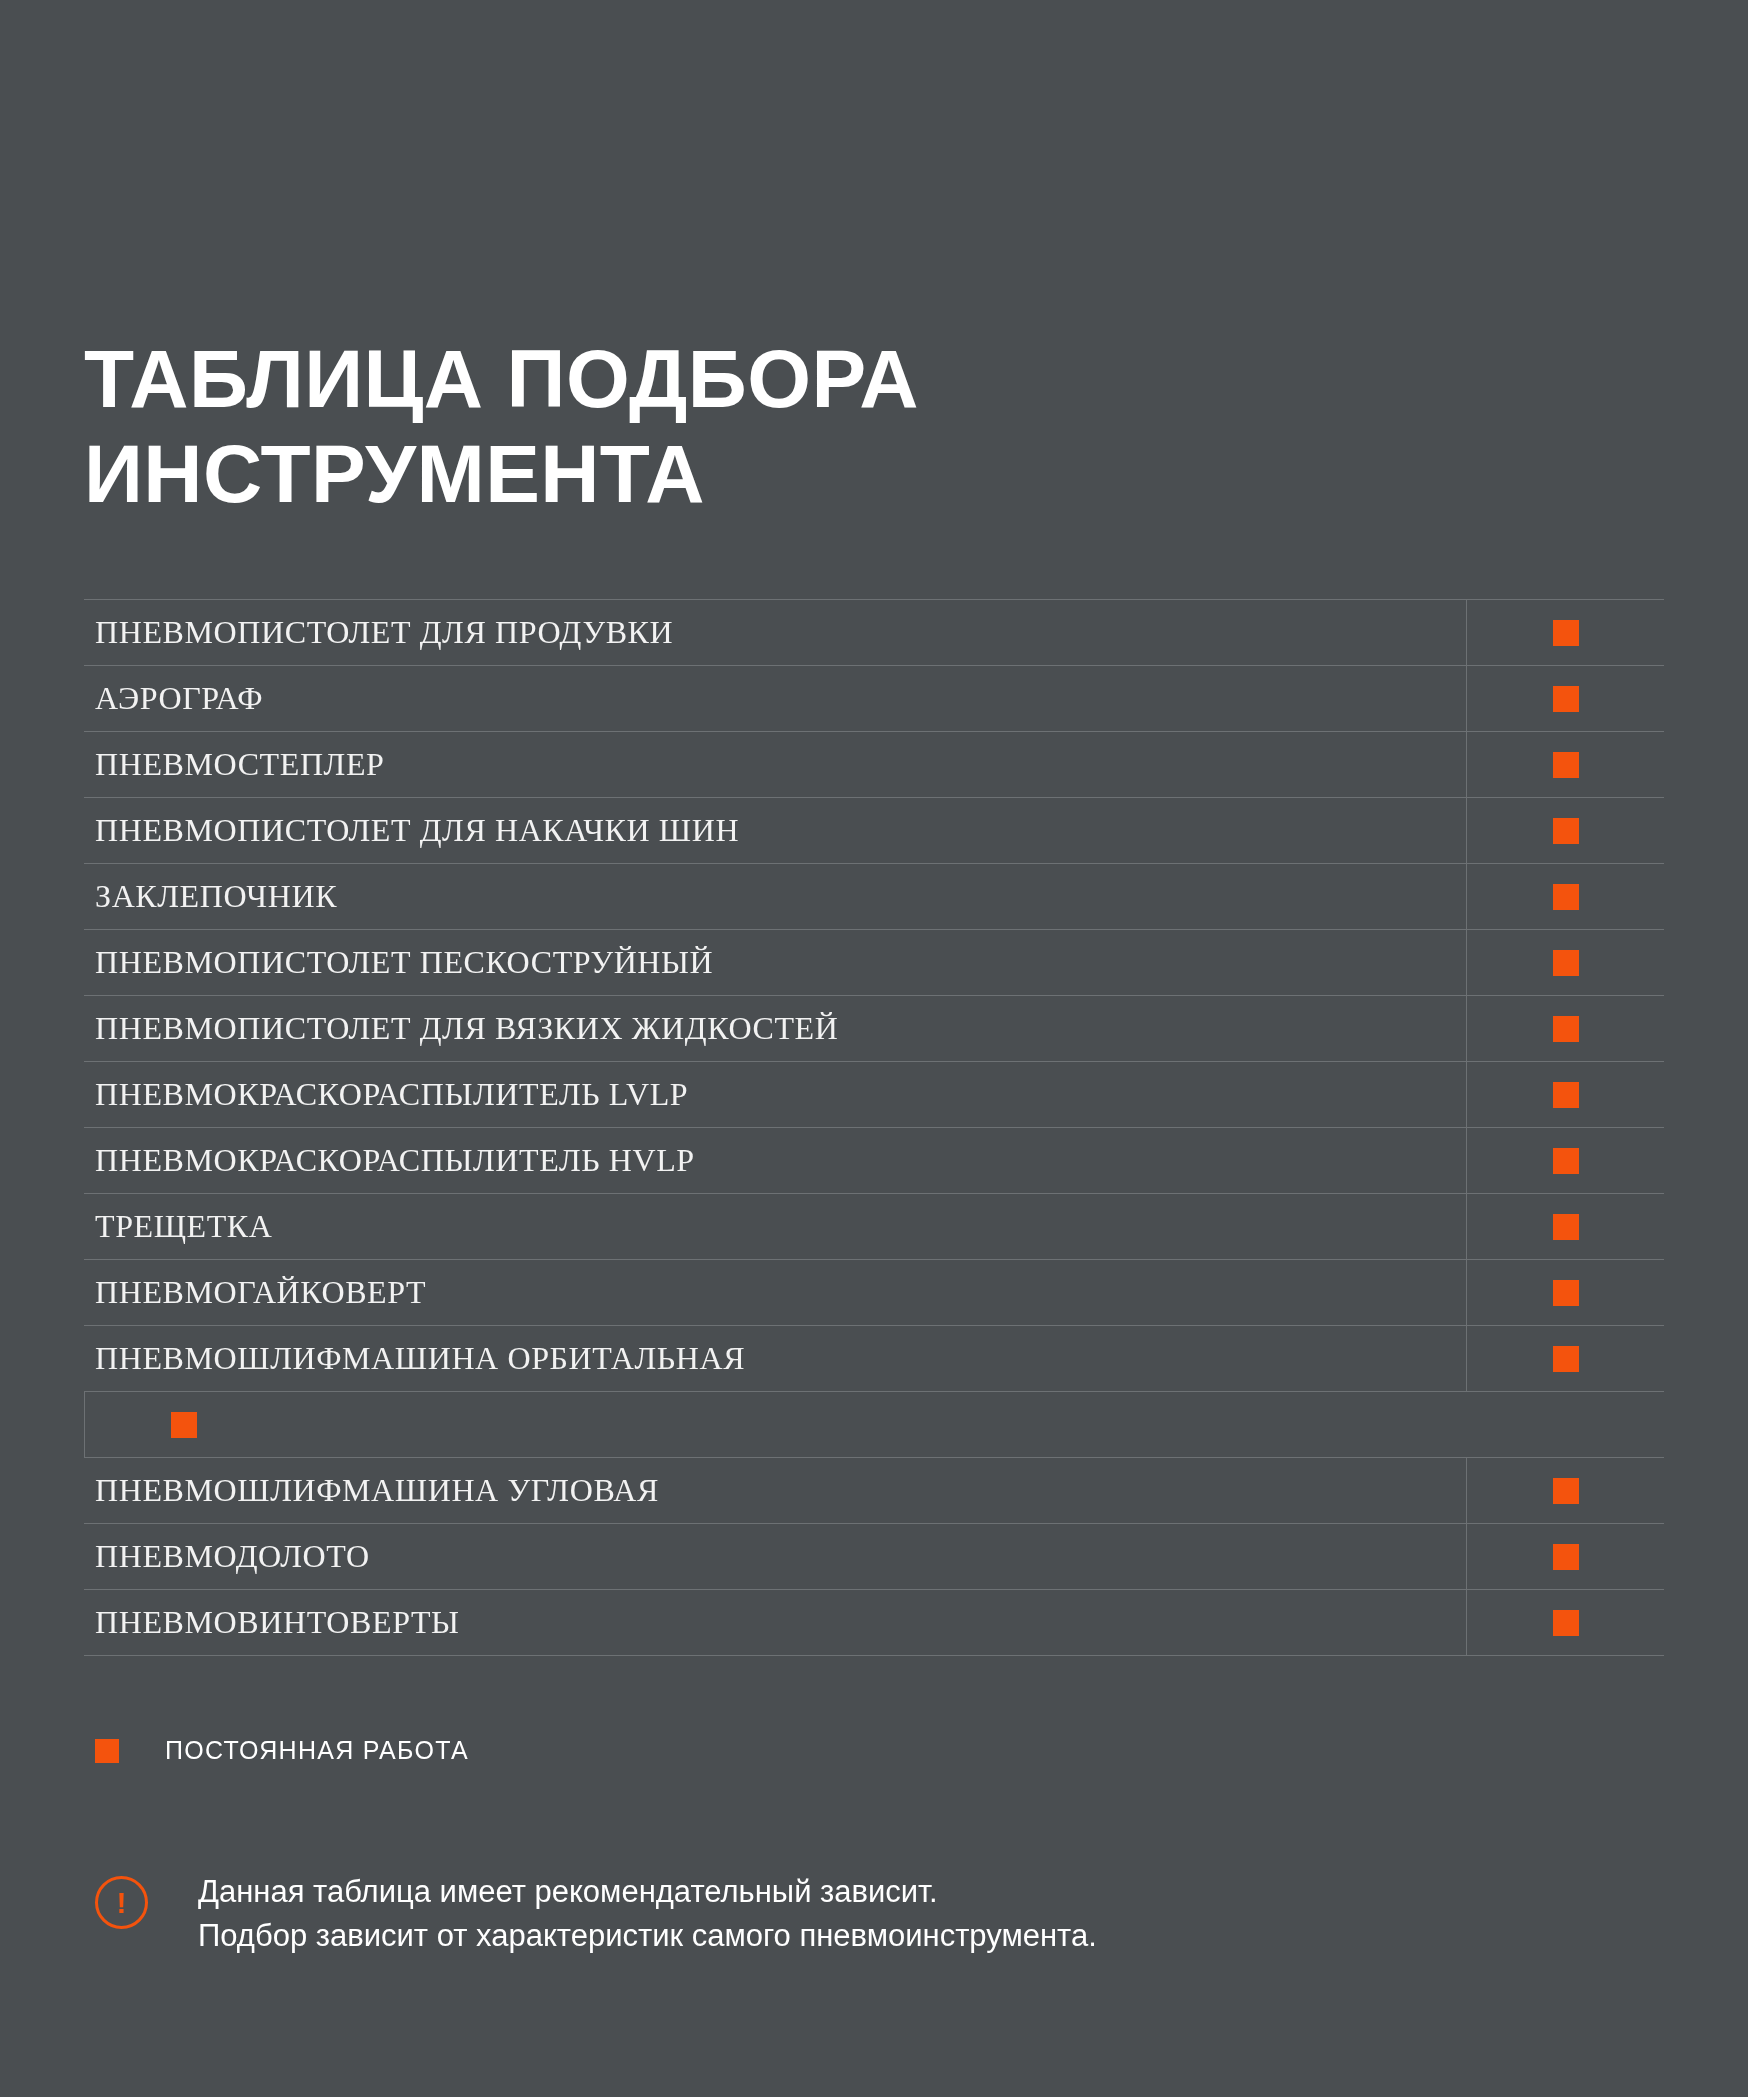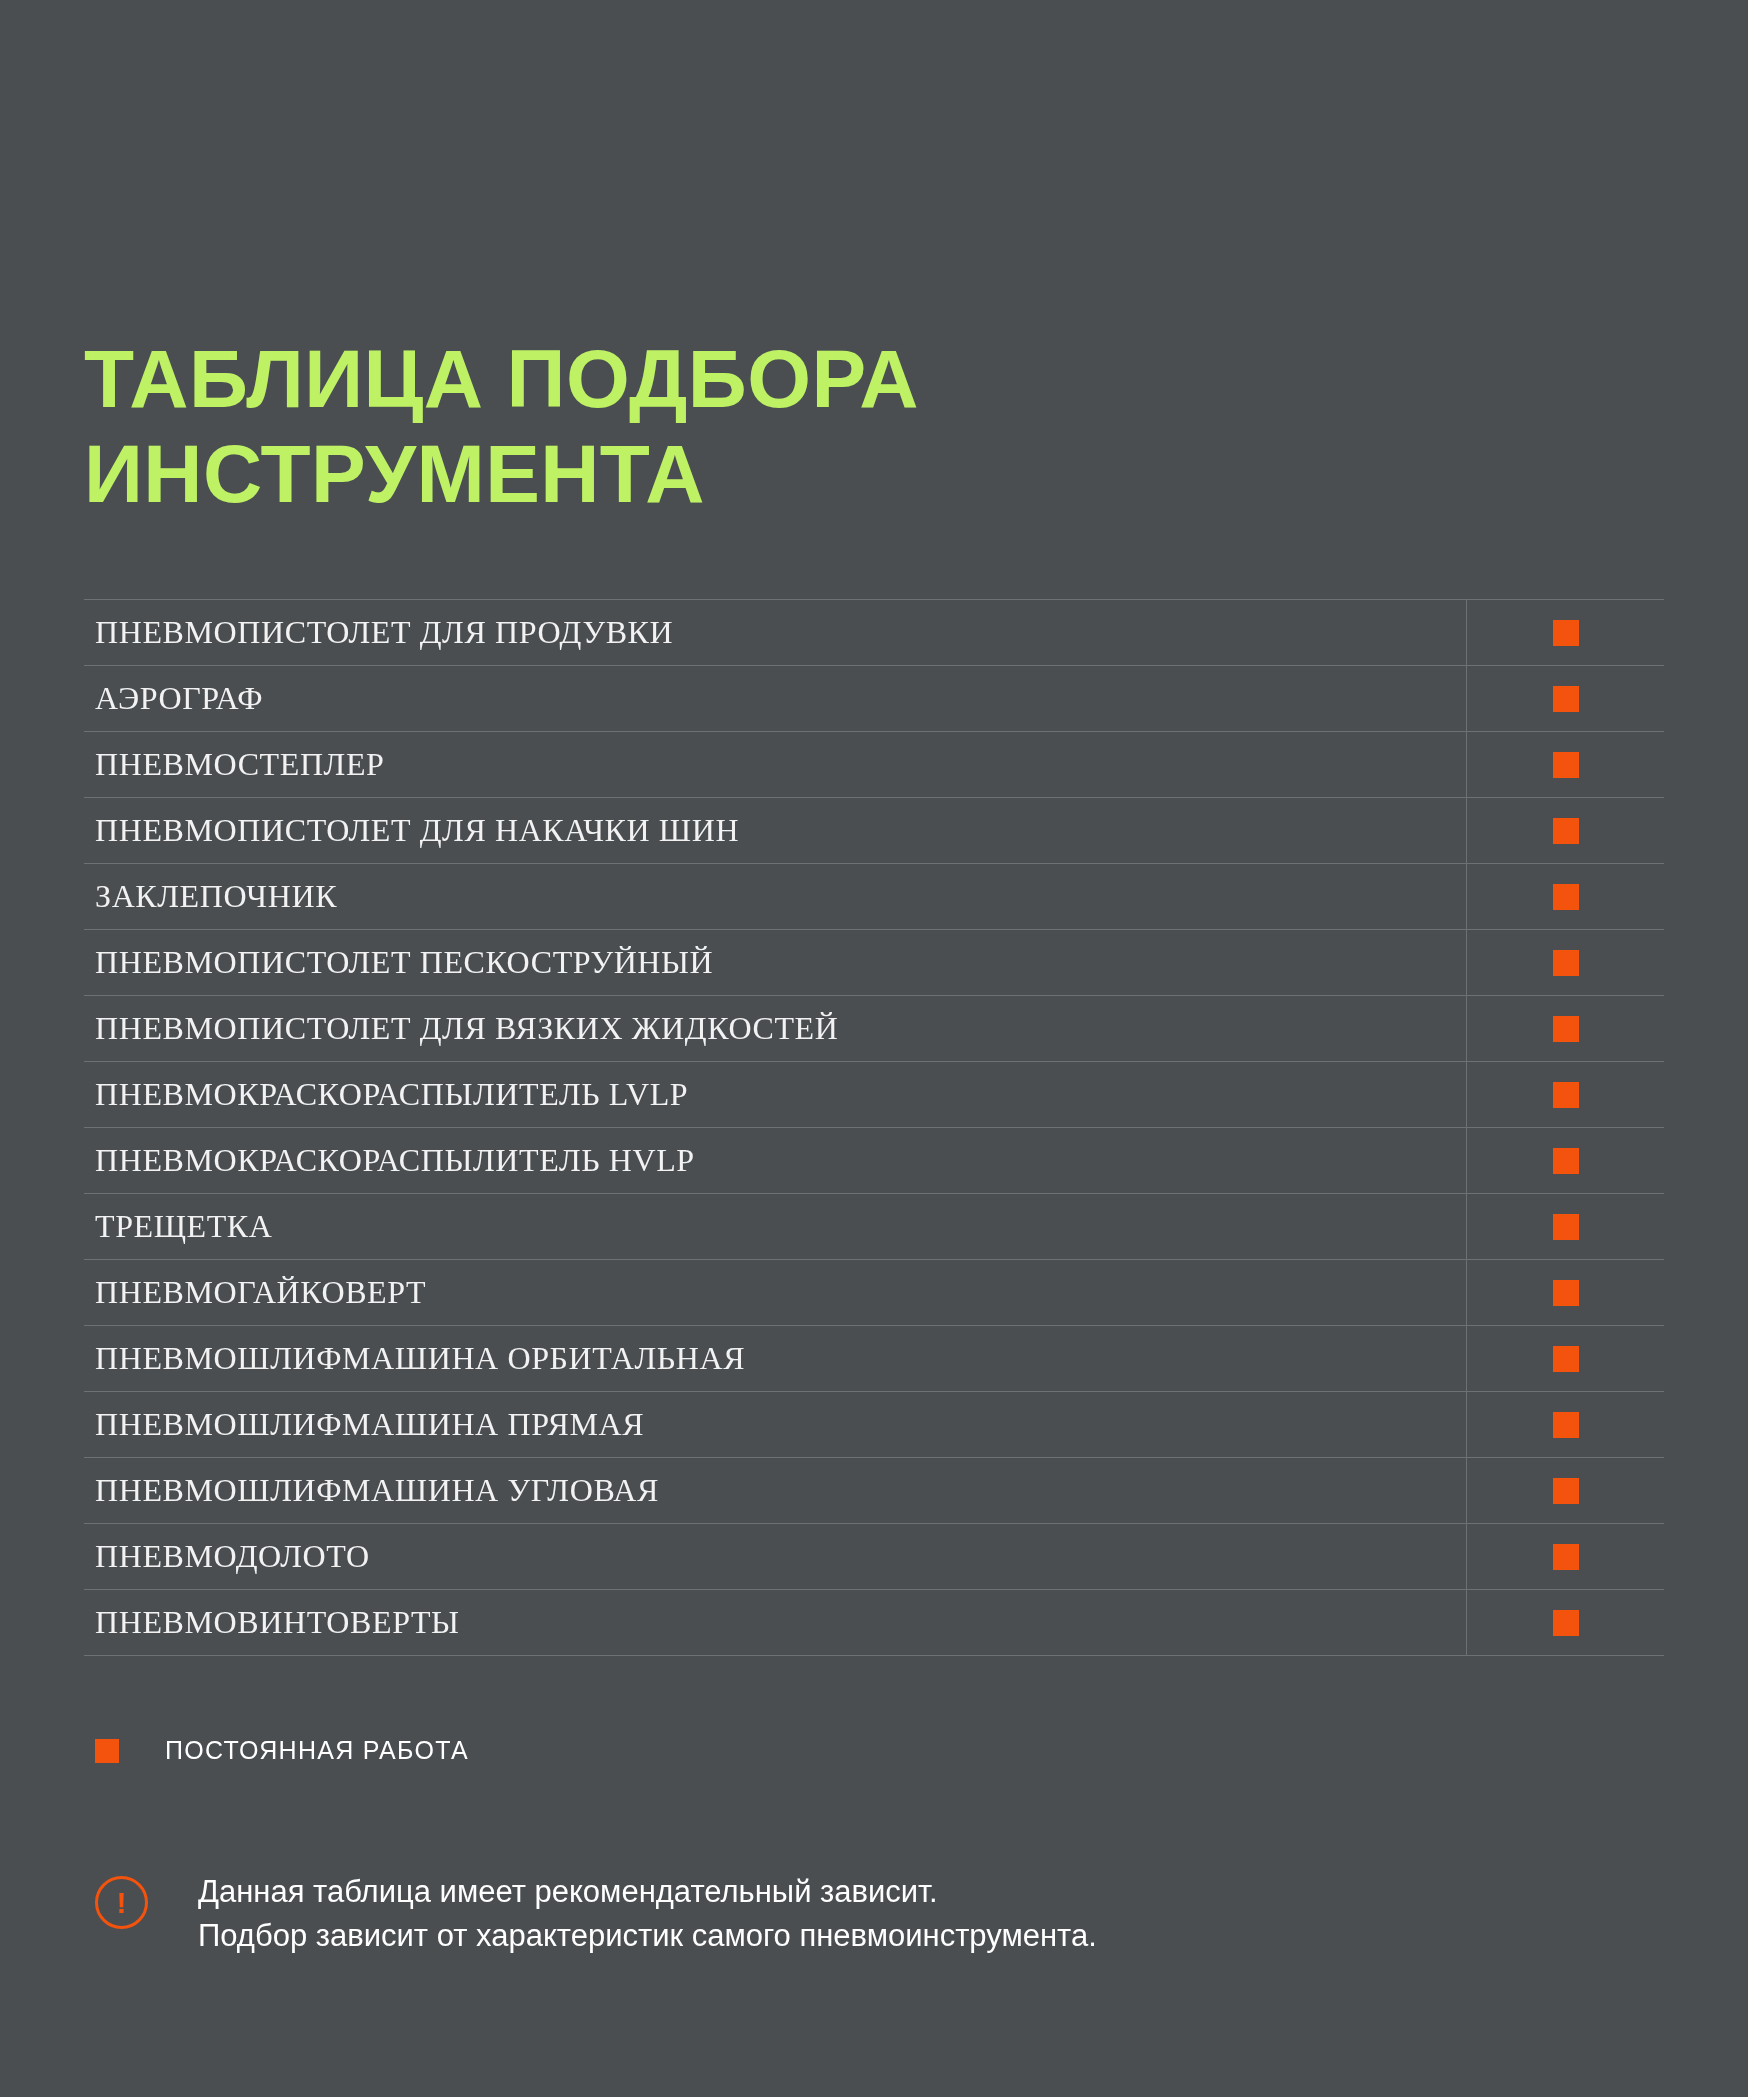--- a/index.html
+++ b/index.html
@@ -21,21 +21,21 @@
     box-sizing: border-box;
     padding: 0 84px;
   }
   .title {
     padding-top: 331px;
     font-size: 82px;
     font-weight: bold;
     line-height: 1.16;
     letter-spacing: 0.4px;
     text-transform: uppercase;
-    color: #bef264;
+    color: #ffffff;
     max-width: 1300px;
   }
   .table {
     margin-top: 78px;
     border-top: 1.7px solid #6d7174;
   }
   .row {
     display: flex;
     align-items: center;
     height: 65px;
@@ -202,21 +202,20 @@
     </div>
 
     <div class="row">
       <div class="label">ПНЕВМОШЛИФМАШИНА ОРБИТАЛЬНАЯ</div>
       <div class="mark-cell">
           <span class="sq"></span>
         </div>
     </div>
 
     <div class="row">
-      <div class="label">ПНЕВМОШЛИФМАШИНА ПРЯМАЯ</div>
       <div class="mark-cell">
           <span class="sq"></span>
         </div>
     </div>
 
     <div class="row">
       <div class="label">ПНЕВМОШЛИФМАШИНА УГЛОВАЯ</div>
       <div class="mark-cell">
           <span class="sq"></span>
         </div>

